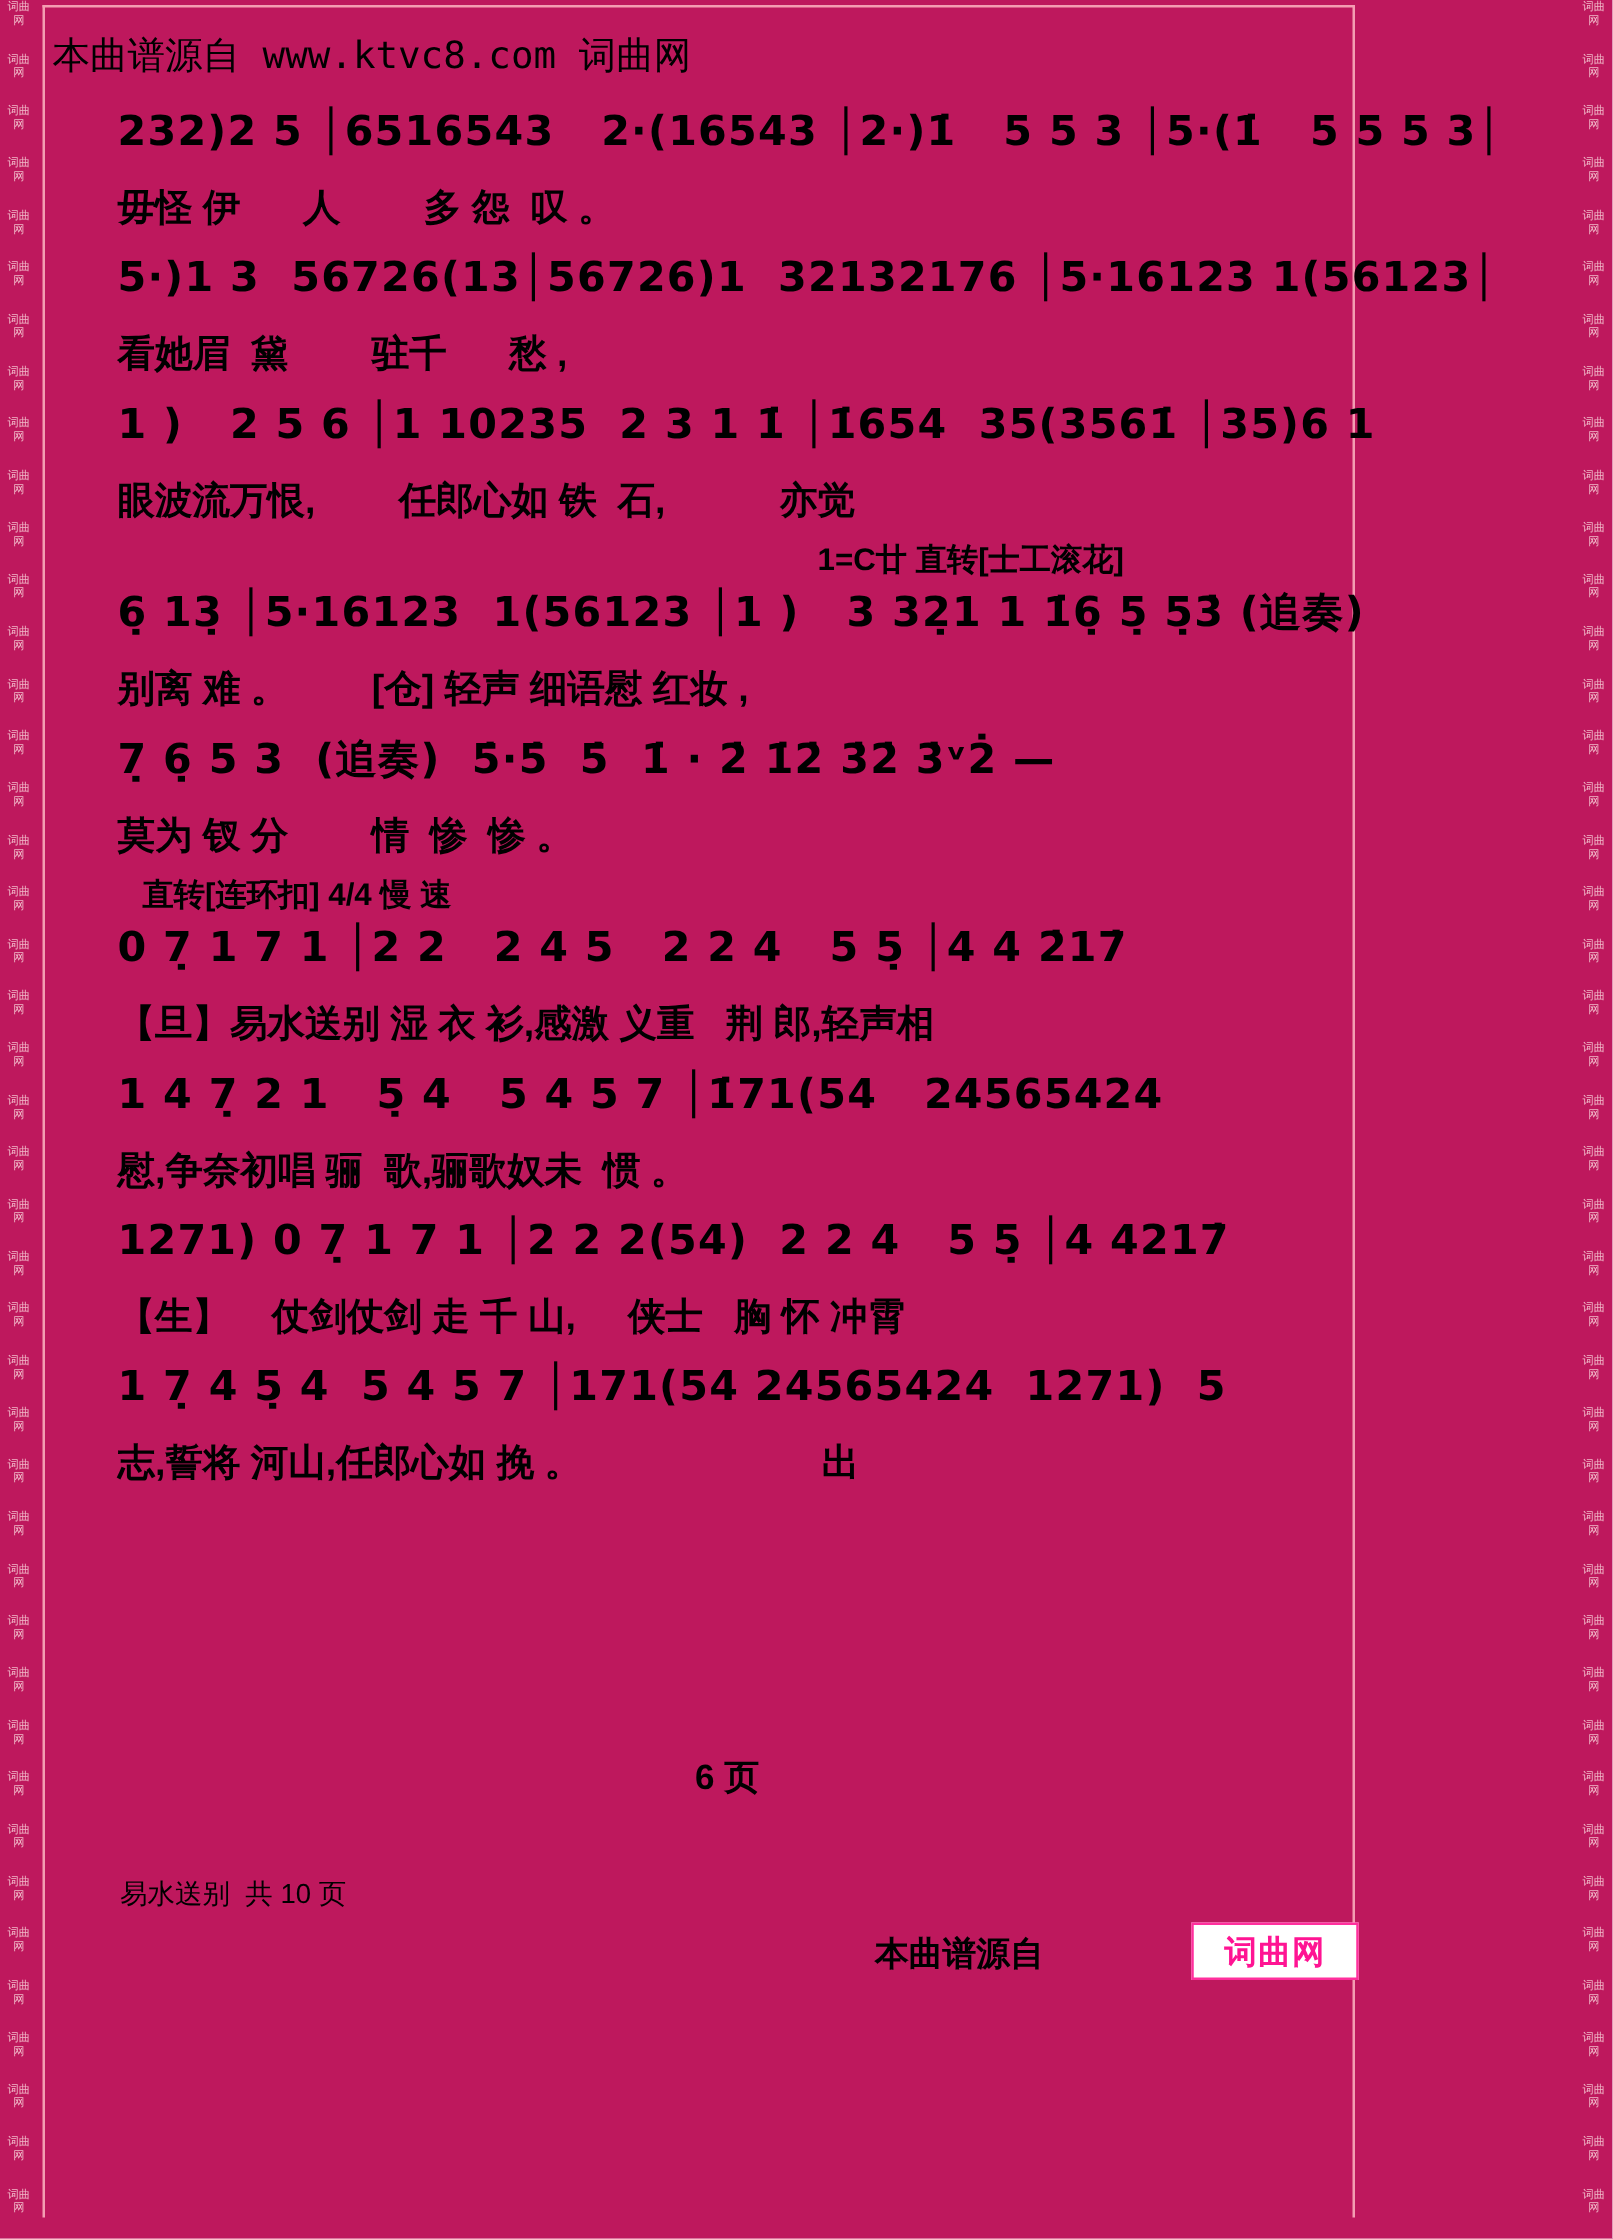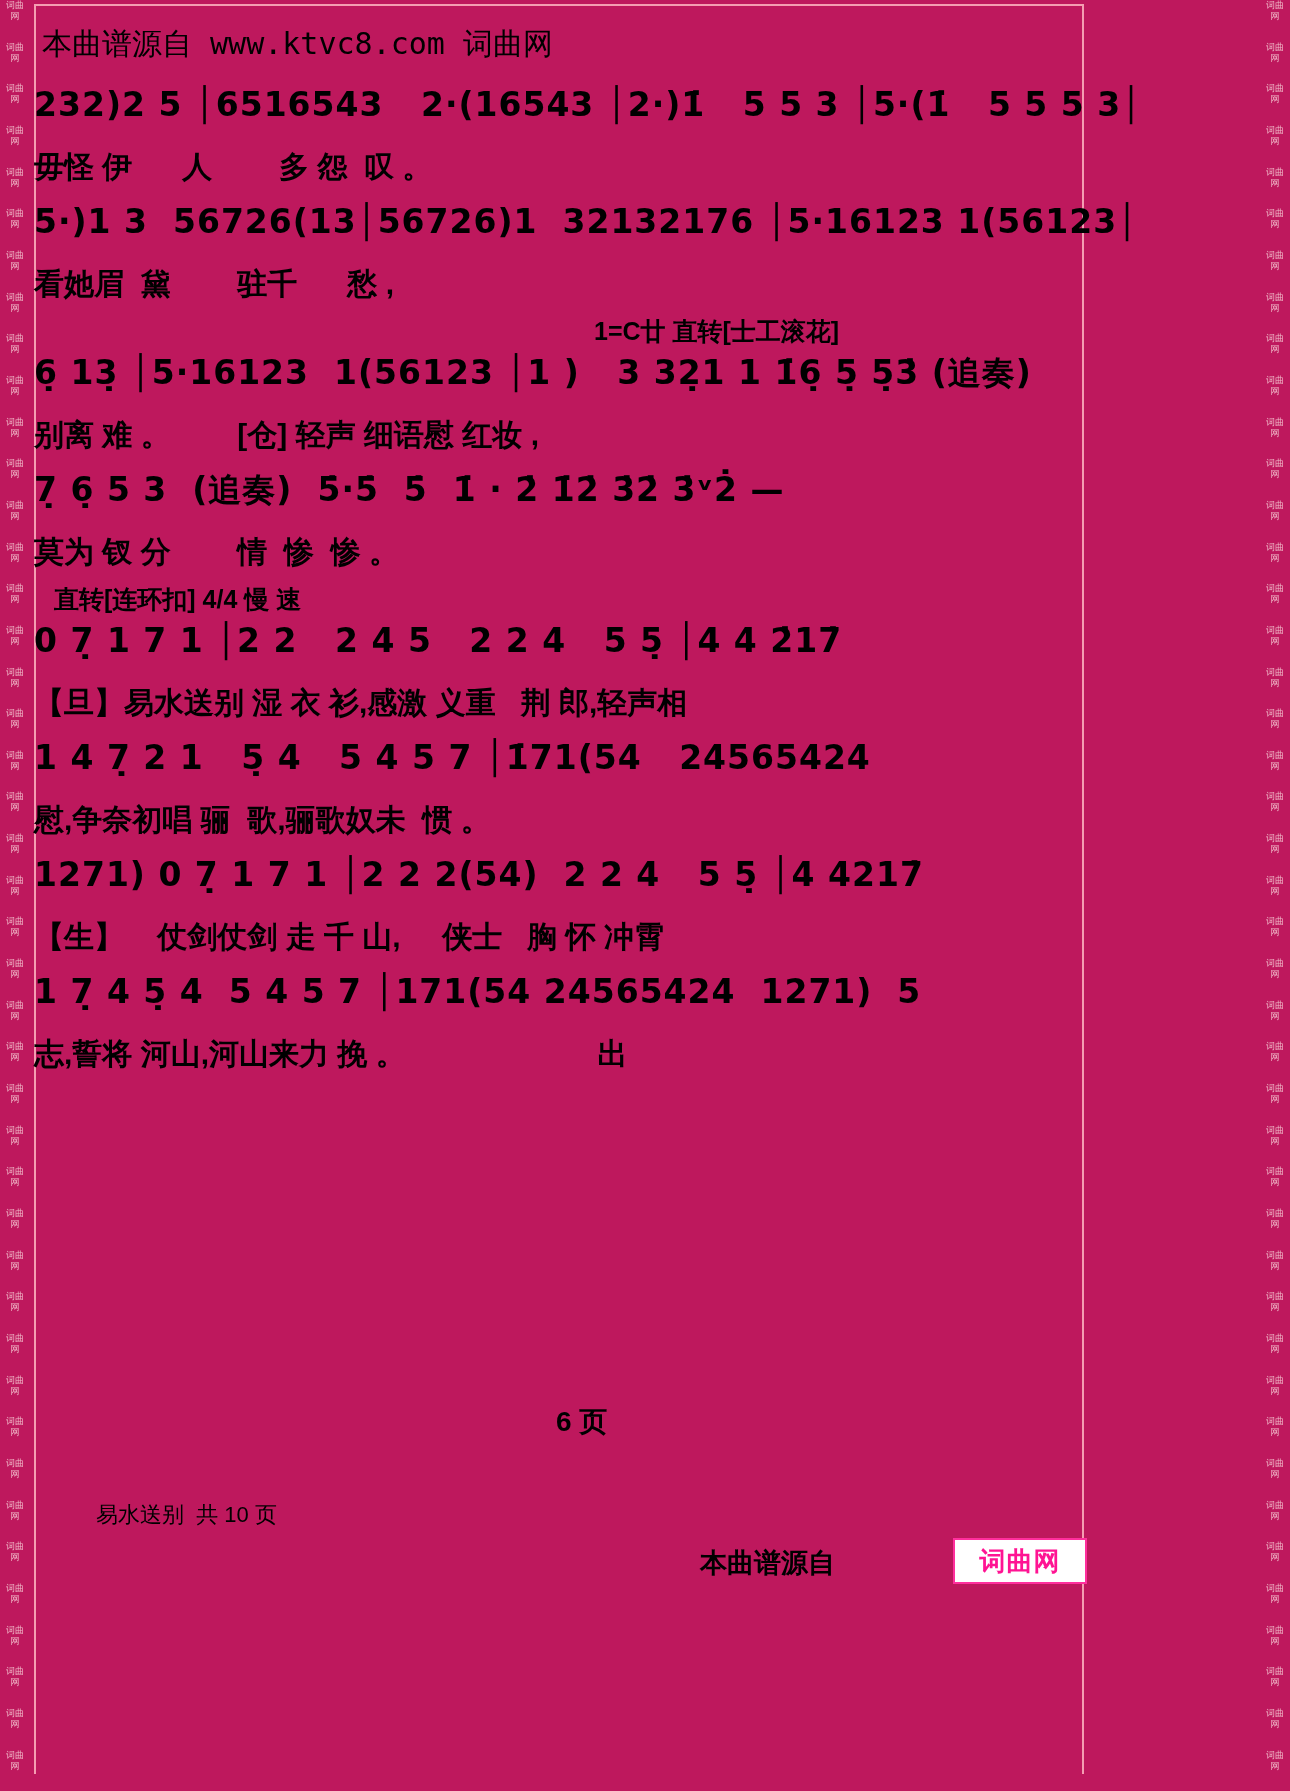--- a/index.html
+++ b/index.html
@@ -67,20 +67,21 @@
   }
   .score {
     position: absolute;
     left: 34px;
     top: 80px;
     width: 1052px;
   }
   .system {
     position: relative;
     margin-bottom: 8px;
+    padding-left: 60px;
     box-sizing: border-box;
   }
   .notes {
     font-family: "DejaVu Sans", sans-serif;
     font-size: 33px;
     font-weight: bold;
     letter-spacing: 1px;
     color: #000;
     white-space: pre;
     line-height: 50px;
@@ -257,20 +258,24 @@
     <div class="system">
       <div class="notes">232)2 5 │6516543   2·(16543 │2·)1̇   5 5 3 │5·(1̇   5 5 5 3│</div>
       <div class="lyrics">毋怪 伊      人        多 怨  叹 。</div>
     </div>
 
     <div class="system">
       <div class="notes">5·)1 3  56726(13│56726)1  32132176 │5·16123 1(56123│</div>
       <div class="lyrics">看她眉  黛        驻千      愁 ,</div>
     </div>
 
+    <div class="system">
+      <div class="notes">1 )   2 5 6 │1 10235  2 3 1 1̇ │1̇654  35(3561̇ │35)6 1</div>
+      <div class="lyrics">眼波流万恨,        任郎心如 铁  石,           亦觉</div>
+    </div>
 
     <div class="system">
       <div class="markline indent-right">1=C廿 直转[士工滚花]</div>
       <div class="notes">6̣ 13̣ │5·16123  1(56123 │1 )   3 32̣1 1 1̇6̣ 5̣ 5̣3̇ (追奏)</div>
       <div class="lyrics">别离 难 。        [仓] 轻声 细语慰 红妆 ,</div>
     </div>
 
     <div class="system">
       <div class="notes">7̣ 6̣ 5 3  (追奏)  5̇·5̇  5̇  1̇ · 2̇ 1̇2̇ 3̇2̇ 3̇ᵛ2̇ —</div>
       <div class="lyrics">莫为 钗 分        情  惨  惨 。</div>
@@ -287,21 +292,21 @@
       <div class="lyrics">慰,争奈初唱 骊  歌,骊歌奴未  惯 。</div>
     </div>
 
     <div class="system">
       <div class="notes">1271) 0 7̣ 1 7 1 │2 2 2(54)  2 2 4   5 5̣ │4 4217̇</div>
       <div class="lyrics">【生】    仗剑仗剑 走 千 山,     侠士   胸 怀 冲霄</div>
     </div>
 
     <div class="system">
       <div class="notes">1 7̣ 4 5̣ 4  5 4 5 7 │171(54 24565424  1271)  5</div>
-      <div class="lyrics">志,誓将 河山,河山来力 挽 。                       出</div>
+      <div class="lyrics">志,誓将 河山,任郎心如 挽 。                       出</div>
     </div>
 
   </div>
 
   <div class="footer-left">易水送别  共 10 页</div>
   <div class="footer-center">6 页</div>
   <div class="source-bottom">本曲谱源自</div>
   <div class="logo">
     <span>词曲网</span>
   </div>

